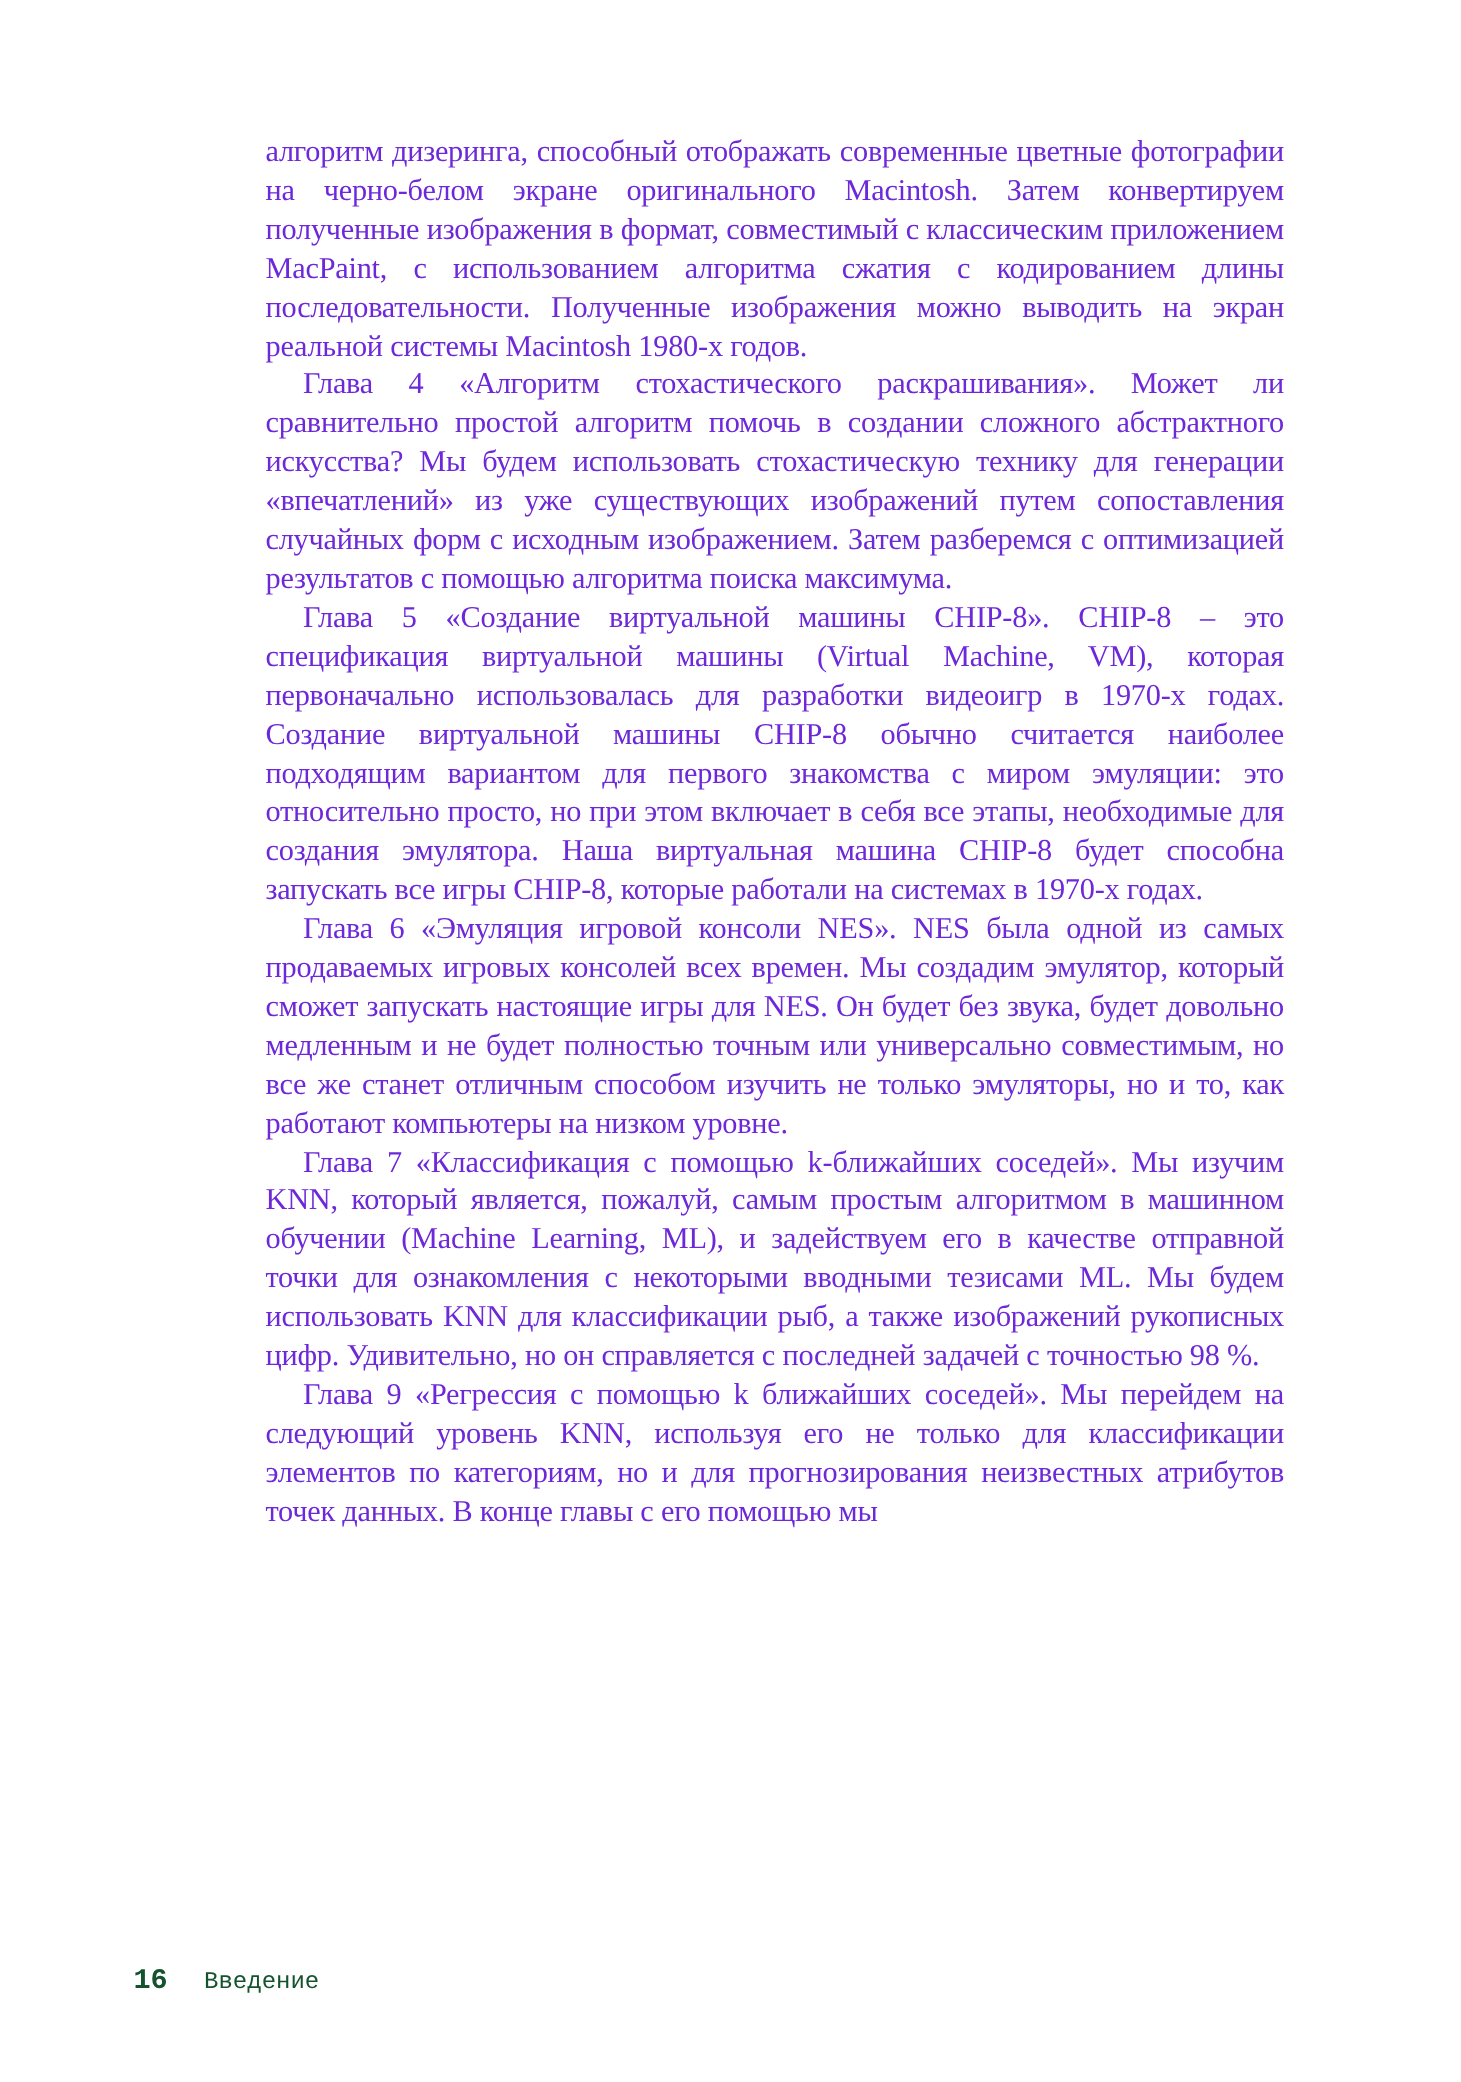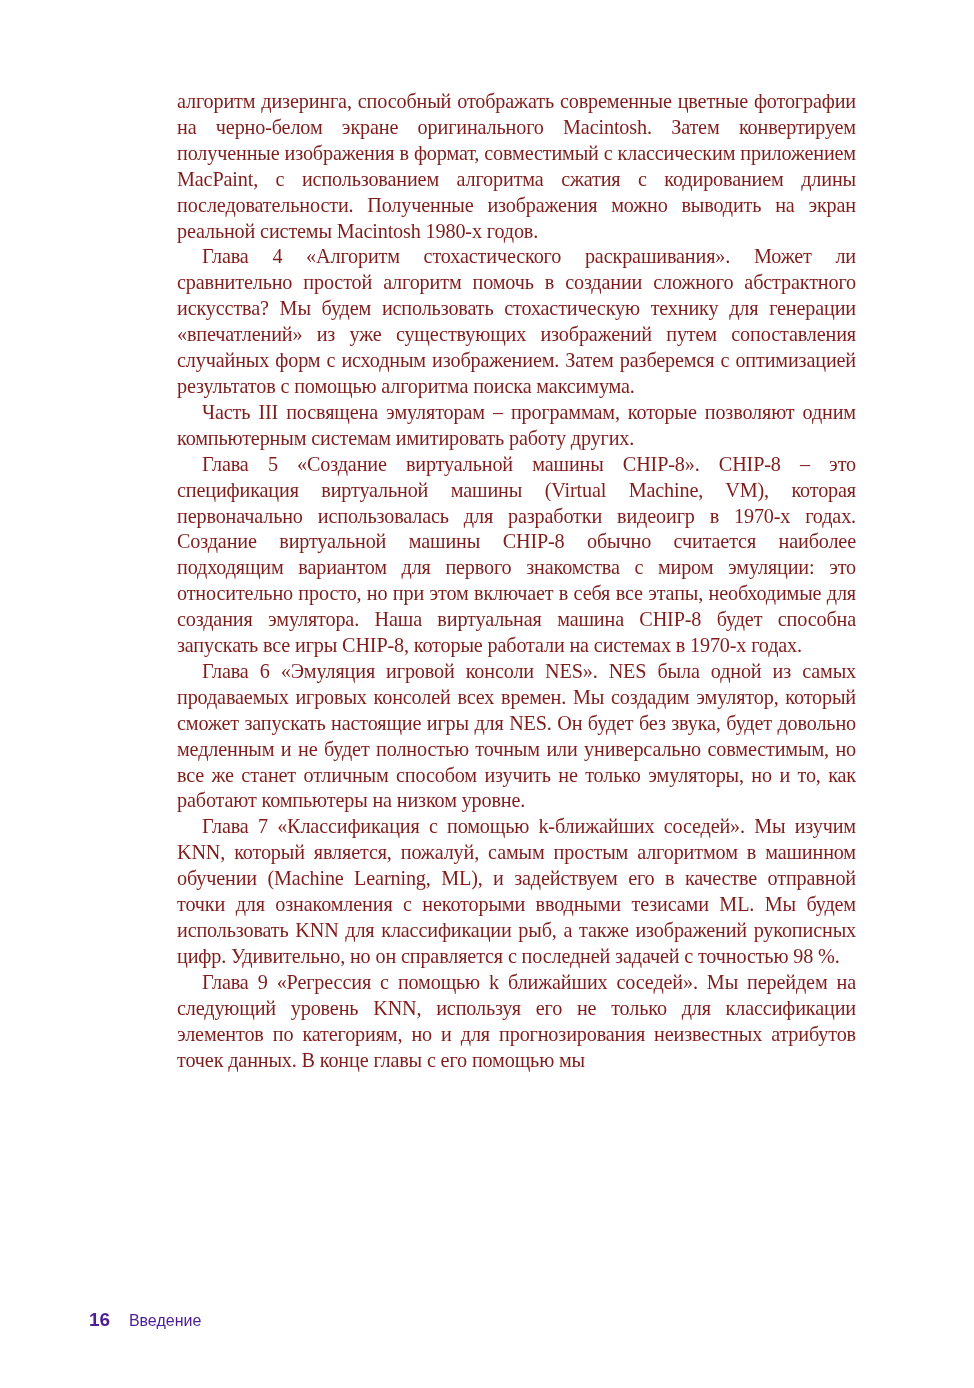--- a/index.html
+++ b/index.html
@@ -5,49 +5,48 @@
   html, body { margin: 0; padding: 0; background: #ffffff; }
   body { width: 974px; height: 1388px; position: relative; overflow: hidden; }
   .page-body {
     position: absolute;
     left: 177px;
     top: 89px;
     width: 679px;
     font-family: "Liberation Serif", "DejaVu Serif", serif;
     font-size: 20.2px;
     line-height: 25.9px;
-    color: #7f1d1d;
+    color: #6d28d9;
     letter-spacing: -0.15px;
   }
   .para {
     margin: 0;
     text-align: justify;
     text-indent: 25px;
     hyphens: manual;
   }
   .para.first { text-indent: 0; }
   .para b { font-weight: normal; }
   .footer {
     position: absolute;
     left: 89px;
     top: 1309px;
-    font-family: Liberation Sans, sans-serif;
+    font-family: Liberation Mono, monospace;
     font-size: 17px;
-    color: #4c1d95;
+    color: #14532d;
   }
   .page-num { font-weight: bold; font-size: 19px; margin-right: 14px; }
   .running-title { font-size: 16px; }
 </style>
 </head>
 <body>
 
 <div class="page-body">
   <p class="para first"><span>алгоритм дизеринга, способный отображать современные цветные фотографии на черно-белом экране оригинального Macintosh. Затем конвертируем полученные изображения в формат, совместимый с классическим приложением MacPaint, с использованием алгоритма сжатия с кодированием длины последовательности. Полученные изображения можно выводить на экран реальной системы Macintosh 1980-х годов.</span></p>
   <p class="para"><b>Глава 4 «Алгоритм стохастического раскрашивания»</b><span>. Может ли сравнительно простой алгоритм помочь в создании сложного абстрактного искусства? Мы будем использовать стохастическую технику для генерации «впечатлений» из уже существующих изображений путем сопоставления случайных форм с исходным изображением. Затем разберемся с оптимизацией результатов с помощью алгоритма поиска максимума.</span></p>
-  <p class="para"><span>Часть III посвящена эмуляторам – программам, которые позволяют одним компьютерным системам имитировать работу других.</span></p>
   <p class="para"><b>Глава 5 «Создание виртуальной машины CHIP-8»</b><span>. CHIP-8 – это спецификация виртуальной машины (Virtual Machine, VM), которая первоначально использовалась для разработки видеоигр в 1970-х годах. Создание виртуальной машины CHIP-8 обычно считается наиболее подходящим вариантом для первого знакомства с миром эмуляции: это относительно просто, но при этом включает в себя все этапы, необходимые для создания эмулятора. Наша виртуальная машина CHIP-8 будет способна запускать все игры CHIP-8, которые работали на системах в 1970-х годах.</span></p>
   <p class="para"><b>Глава 6 «Эмуляция игровой консоли NES»</b><span>. NES была одной из самых продаваемых игровых консолей всех времен. Мы создадим эмулятор, который сможет запускать настоящие игры для NES. Он будет без звука, будет довольно медленным и не будет полностью точным или универсально совместимым, но все же станет отличным способом изучить не только эмуляторы, но и то, как работают компьютеры на низком уровне.</span></p>
   <p class="para"><b>Глава 7 «Классификация с помощью k-ближайших соседей»</b><span>. Мы изучим KNN, который является, пожалуй, самым простым алгоритмом в машинном обучении (Machine Learning, ML), и задействуем его в качестве отправной точки для ознакомления с некоторыми вводными тезисами ML. Мы будем использовать KNN для классификации рыб, а также изображений рукописных цифр. Удивительно, но он справляется с последней задачей с точностью 98 %.</span></p>
   <p class="para"><b>Глава 9 «Регрессия с помощью k ближайших соседей»</b><span>. Мы перейдем на следующий уровень KNN, используя его не только для классификации элементов по категориям, но и для прогнозирования неизвестных атрибутов точек данных. В конце главы с его помощью мы</span></p>
 </div>
 
 <div class="footer">
   <span class="page-num">16</span>
   <span class="running-title">Введение</span>
 </div>

